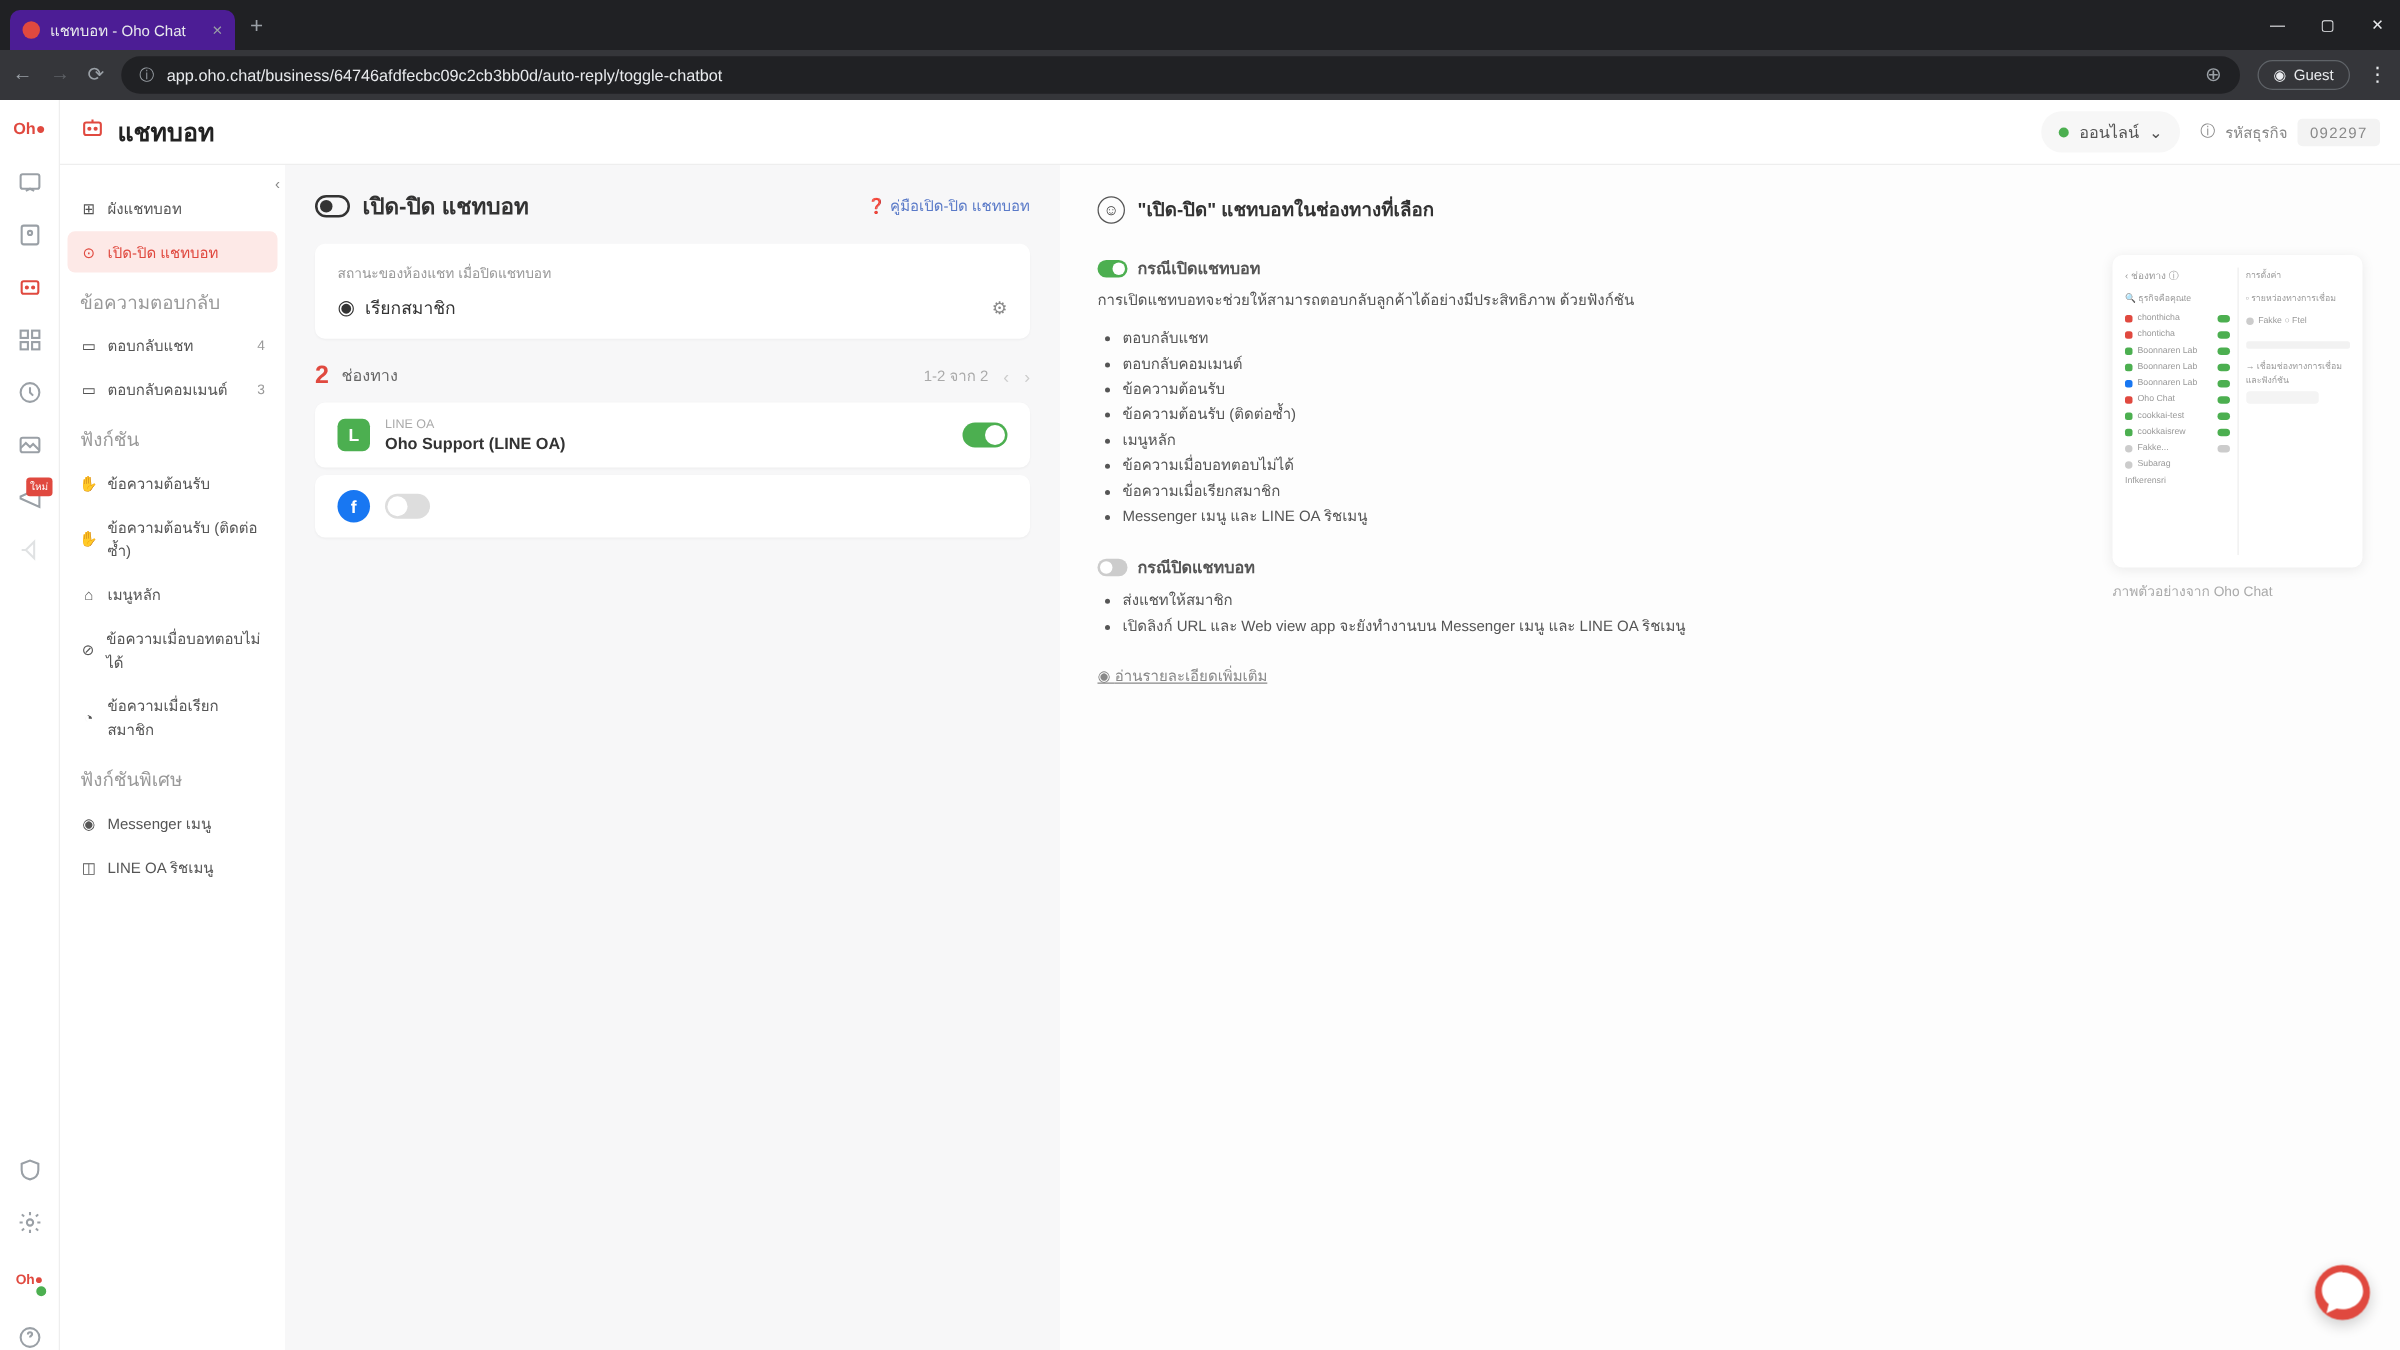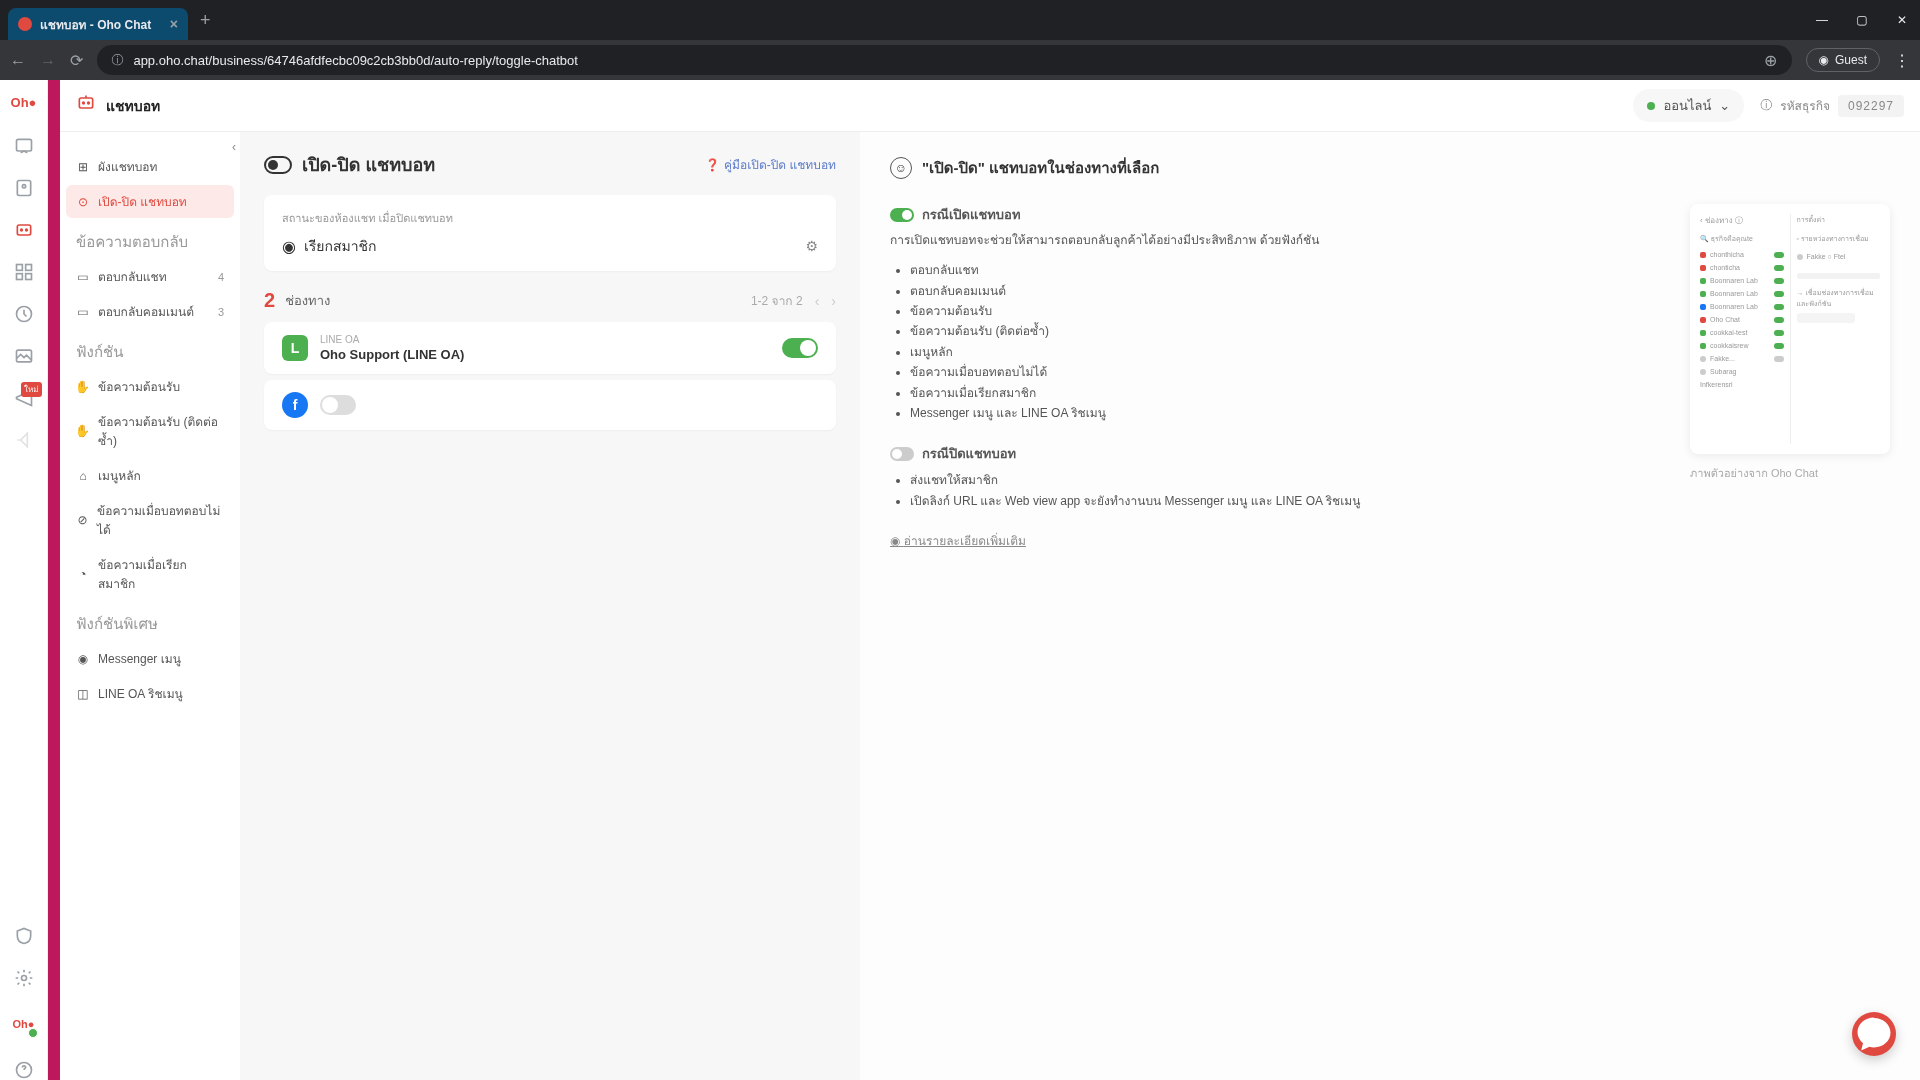--- a/index.html
+++ b/index.html
@@ -1,57 +1,57 @@
 <!DOCTYPE html>
 <html><head>
 <meta charset="utf-8">
 <style>
 * { box-sizing: border-box; margin: 0; padding: 0; }
 body { font-family: -apple-system, BlinkMacSystemFont, "Segoe UI", sans-serif; background: #fff; color: #333; overflow: hidden; }
 
 
 .titlebar { height: 40px; background: #202124; display: flex; align-items: center; padding: 0 8px; }
-.tab { display: flex; align-items: center; background: #0c4a6e; border-radius: 8px 8px 0 0; height: 32px; padding: 0 10px; margin-top: 8px; gap: 8px; min-width: 180px; font-weight: bold; }
+.tab { display: flex; align-items: center; background: #4c1d95; border-radius: 8px 8px 0 0; height: 32px; padding: 0 10px; margin-top: 8px; gap: 8px; min-width: 180px; }
 .tab-fav { width: 14px; height: 14px; border-radius: 50%; background: #e0493f; }
 .tab-title { color: #e8eaed; font-size: 12px; }
 .tab-close { color: #9aa0a6; font-size: 14px; margin-left: auto; cursor: pointer; }
 .newtab { color: #9aa0a6; margin-left: 12px; font-size: 18px; cursor: pointer; }
 .win-controls { margin-left: auto; display: flex; gap: 20px; color: #e8eaed; font-size: 12px; }
 .win-controls span { cursor: pointer; width: 20px; text-align: center; }
 
 
 .chrome-toolbar { height: 40px; background: #35363a; display: flex; align-items: center; padding: 0 10px; gap: 14px; }
 .nav-btn { color: #9aa0a6; font-size: 16px; cursor: pointer; }
 .addr { flex: 1; background: #202124; border-radius: 20px; height: 30px; display: flex; align-items: center; padding: 0 14px; gap: 10px; }
 .addr-icon { color: #9aa0a6; font-size: 12px; }
 .addr-text { color: #e8eaed; font-size: 13px; }
 .addr-right { margin-left: auto; display: flex; gap: 12px; color: #9aa0a6; }
 .guest-badge { border: 1px solid #5f6368; border-radius: 16px; padding: 4px 12px; color: #e8eaed; font-size: 12px; display: flex; align-items: center; gap: 6px; }
 .menu-dots { color: #e8eaed; font-size: 16px; cursor: pointer; }
 
 
-.app { position: absolute; top: 80px; bottom: 0; left: 0; right: 0; display: flex; background: #be185d; gap: 12px; }
+.app { position: absolute; top: 80px; bottom: 0; left: 0; right: 0; display: flex; background: #be185d; }
 
 
 .rail { width: 48px; background: #fff; border-right: 1px solid #eee; display: flex; flex-direction: column; align-items: center; padding-top: 10px; gap: 22px; }
 .rail-logo { width: 30px; height: 24px; background: #fff; color: #e0493f; font-weight: 700; font-size: 13px; display: flex; align-items: center; justify-content: center; border-radius: 4px; }
 .rail-icon { width: 20px; height: 20px; color: #9aa0a6; display: flex; align-items: center; justify-content: center; cursor: pointer; position: relative; }
 .rail-icon.active { color: #e0493f; }
 .rail-icon .badge { position: absolute; top: -6px; right: -8px; background: #e0493f; color: #fff; font-size: 8px; padding: 1px 3px; border-radius: 3px; }
 .rail-spacer { flex: 1; }
 .rail-avatar { width: 28px; height: 28px; border-radius: 50%; background: #fff; color: #e0493f; font-size: 11px; font-weight: 700; display: flex; align-items: center; justify-content: center; position: relative; }
 .rail-avatar::after { content: ''; position: absolute; bottom: 0; right: 0; width: 8px; height: 8px; background: #4caf50; border-radius: 50%; border: 1px solid #fff; }
 
 
 .content { flex: 1; display: flex; flex-direction: column; }
 
 
 .app-header { height: 52px; background: #fff; border-bottom: 1px solid #eee; display: flex; align-items: center; padding: 0 16px; gap: 10px; }
 .app-header-icon { color: #e0493f; font-size: 18px; }
-.app-header-title { font-size: 14px; font-weight: 600; color: #222; }
+.app-header-title { font-size: 20px; font-weight: 600; color: #222; }
 .header-right { margin-left: auto; display: flex; align-items: center; gap: 16px; }
 .status-pill { background: #f7f7f7; border-radius: 18px; padding: 6px 14px; display: flex; align-items: center; gap: 8px; font-size: 13px; color: #555; cursor: pointer; }
 .status-dot { width: 8px; height: 8px; border-radius: 50%; background: #4caf50; }
 .biz-id { display: flex; align-items: center; gap: 8px; font-size: 12px; color: #888; }
 .biz-id-code { background: #f3f3f3; padding: 4px 10px; border-radius: 4px; letter-spacing: 1px; }
 
 
 .body { flex: 1; display: flex; background: #f7f7f8; overflow: hidden; }
 
 

